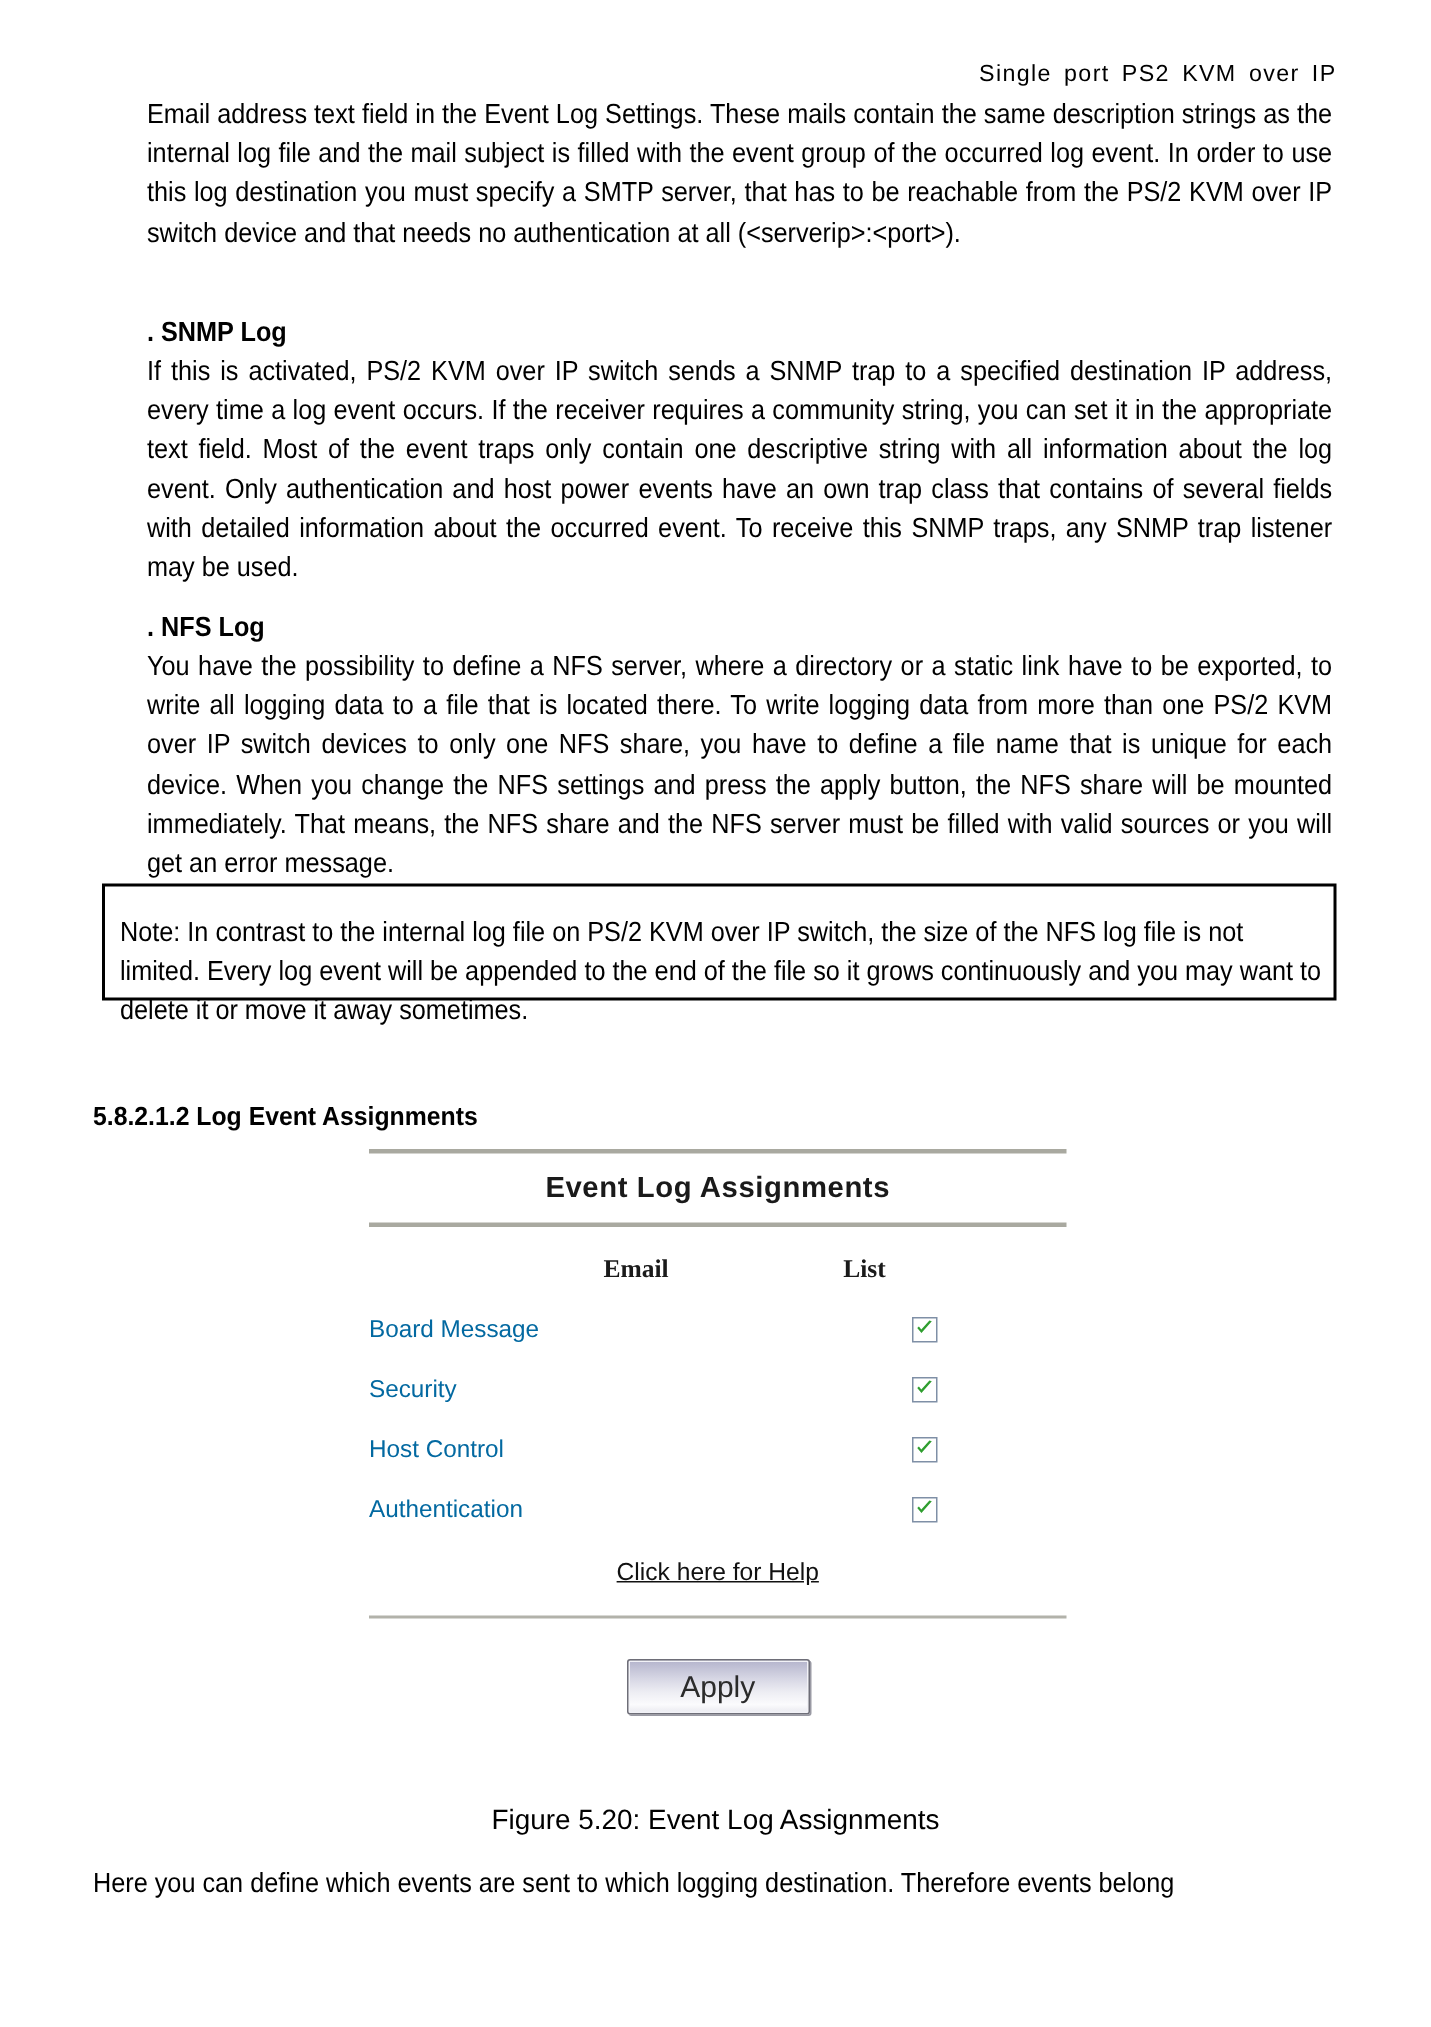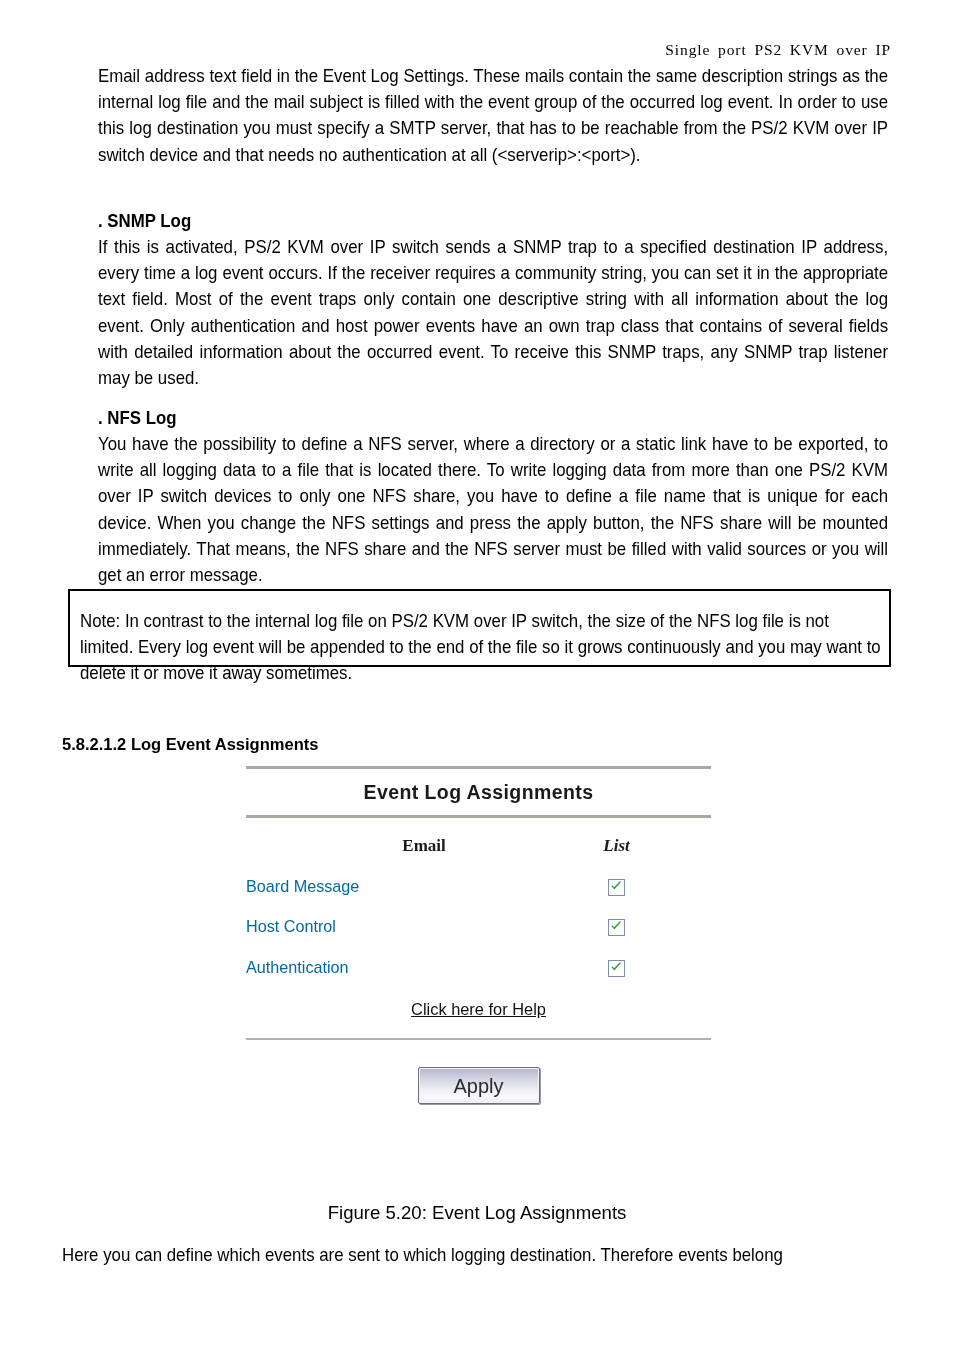--- a/index.html
+++ b/index.html
@@ -15,21 +15,21 @@
     font-family: "Liberation Sans", sans-serif;
     color: #000000;
     overflow: hidden;
   }
 
   
   .page-header {
     position: absolute;
     top: 41px;
     right: 63px;
-    font-family: Liberation Serif, serif;
+    font-family: Liberation Sans, sans-serif;
     font-size: 15.5px;
     letter-spacing: 0.9px;
     word-spacing: 3px;
     color: #000;
     white-space: nowrap;
   }
 
   
   .col {
     position: absolute;
@@ -135,21 +135,21 @@
     margin-top: 18px;
   }
   .fig-table th {
     font-family: "Liberation Serif", serif;
     font-weight: bold;
     font-size: 17px;
     color: #1a1a1a;
     padding: 0 0 21px 0;
   }
   .fig-table th.col-event { width: 68%; text-align: center; padding-left: 40px;}
-  .fig-table th.col-list  { width: 32%; text-align: center; padding-right: 40px; font-style: italic;}
+  .fig-table th.col-list  { width: 32%; text-align: left; padding-right: 40px;}
 
   .fig-table td {
     font-family: "Liberation Sans", sans-serif;
     font-size: 16.2px;
     color: #0369a1;
     padding: 0 0 21px 0;
     vertical-align: middle;
   }
   .fig-table td.cell-label { text-align: left; padding-left: 0px; }
   .fig-table td.cell-check { text-align: center; padding-right: 40px; }
@@ -282,20 +282,30 @@
         <td class="cell-label">Board Message</td>
         <td class="cell-check">
           <span class="checkbox">
             <svg width="13" height="13" viewBox="0 0 13 13">
               <path d="M1.5 6.3 L4.3 9.6 L11.2 1.8 L9.6 1.4 L4.2 7.3 L2.6 5.4 Z" fill="#2f9e2f"></path>
             </svg>
           </span>
         </td>
       </tr>
       <tr>
+        <td class="cell-label">Security</td>
+        <td class="cell-check">
+          <span class="checkbox">
+            <svg width="13" height="13" viewBox="0 0 13 13">
+              <path d="M1.5 6.3 L4.3 9.6 L11.2 1.8 L9.6 1.4 L4.2 7.3 L2.6 5.4 Z" fill="#2f9e2f"></path>
+            </svg>
+          </span>
+        </td>
+      </tr>
+      <tr>
         <td class="cell-label">Host Control</td>
         <td class="cell-check">
           <span class="checkbox">
             <svg width="13" height="13" viewBox="0 0 13 13">
               <path d="M1.5 6.3 L4.3 9.6 L11.2 1.8 L9.6 1.4 L4.2 7.3 L2.6 5.4 Z" fill="#2f9e2f"></path>
             </svg>
           </span>
         </td>
       </tr>
       <tr>

